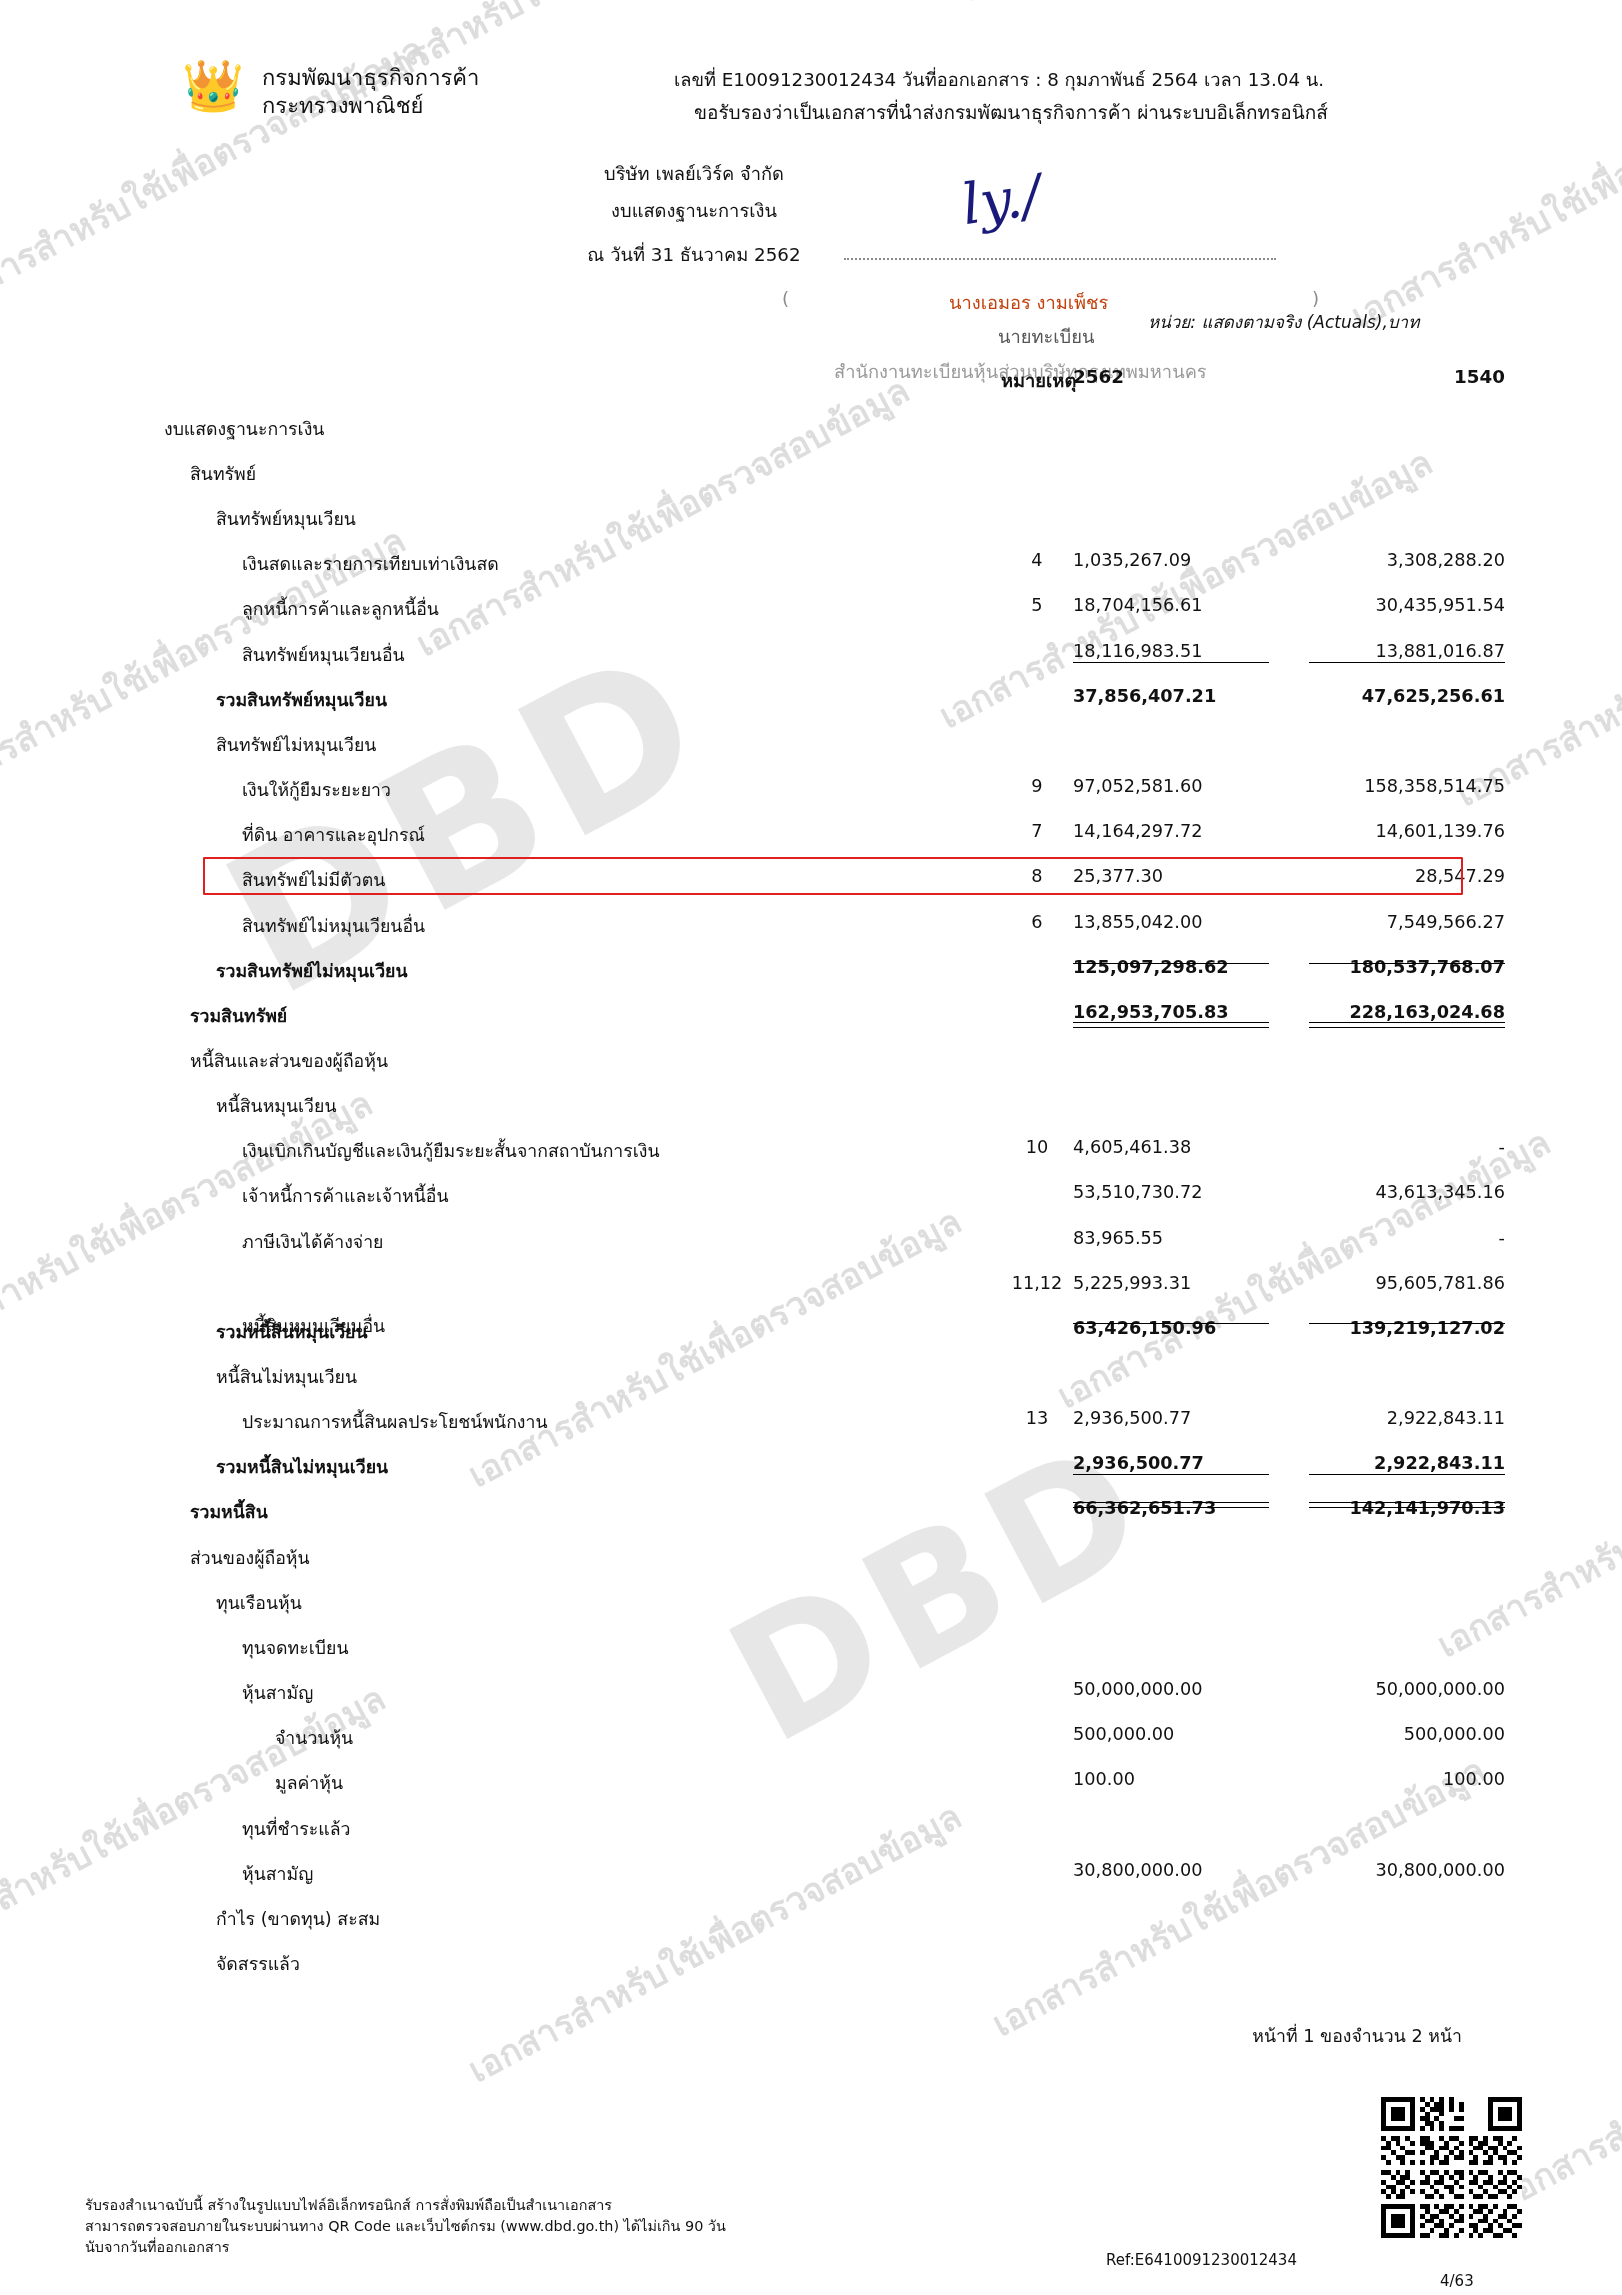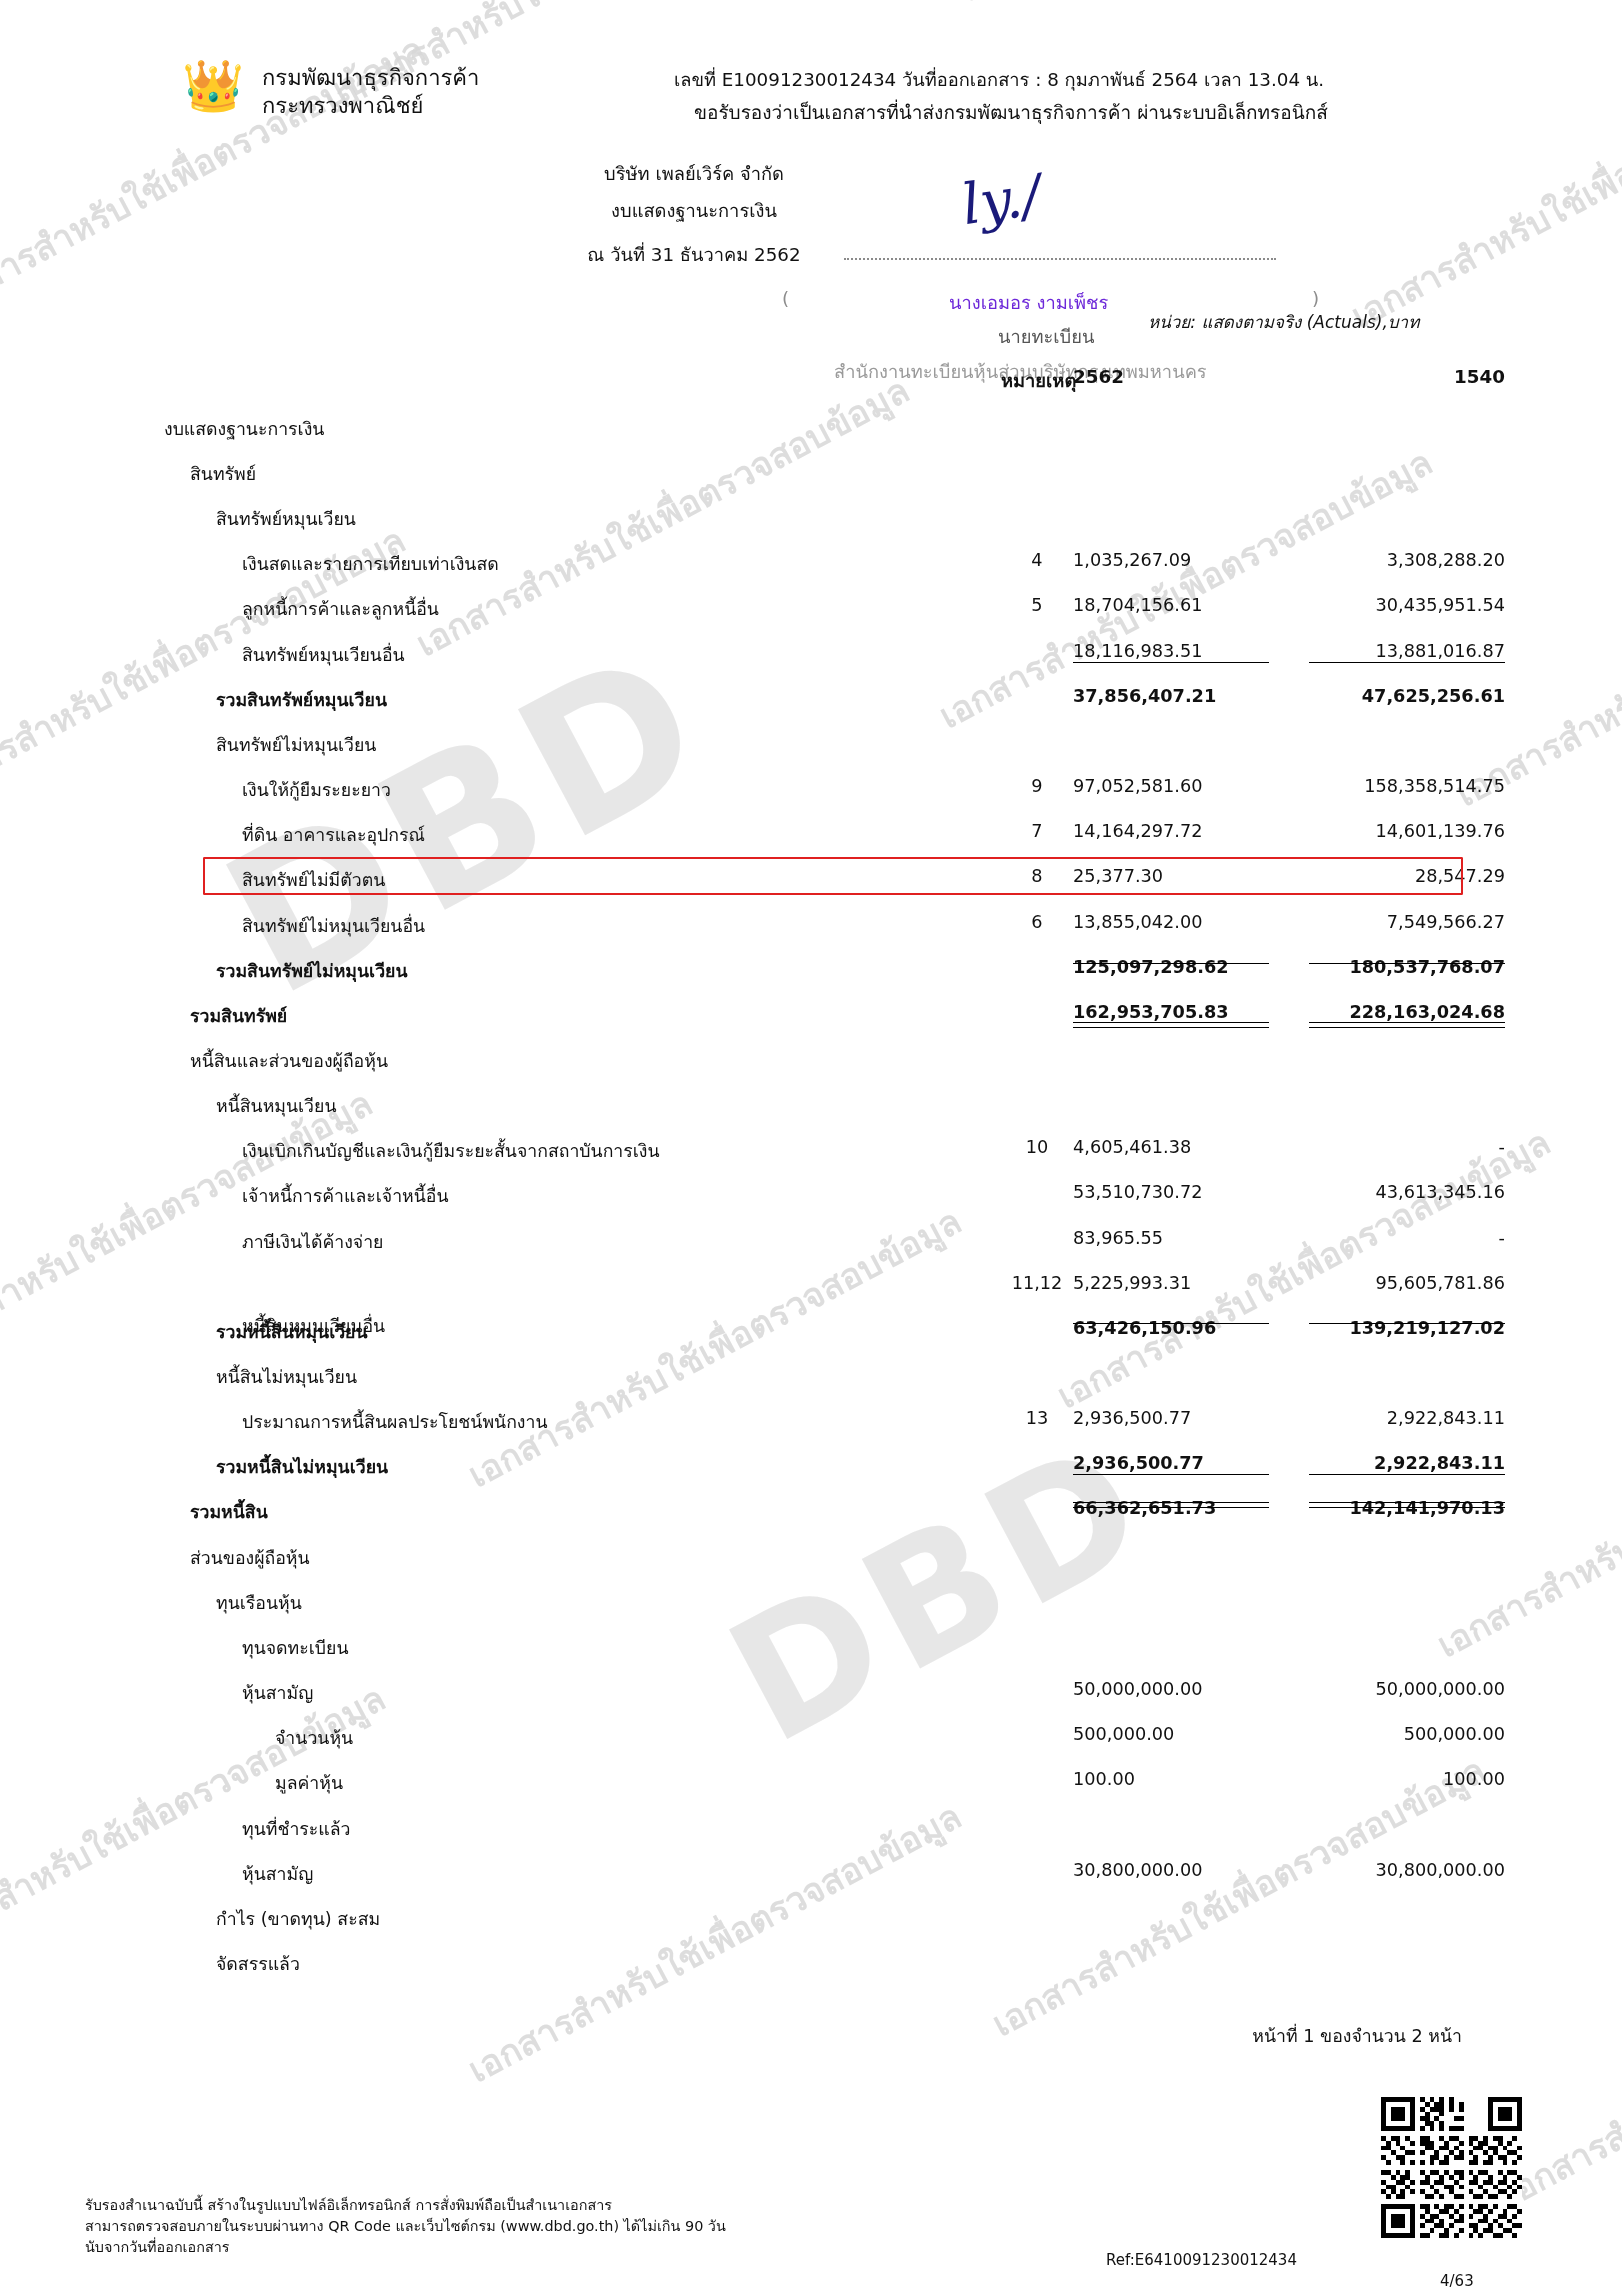--- a/index.html
+++ b/index.html
@@ -117,21 +117,21 @@
     left: 1312px;
     top: 288px;
     font-size: 18.3px;
     color: #8d8d8d;
   }
   .sign-name {
     position: absolute;
     left: 949px;
     top: 288px;
     font-size: 18.3px;
-    color: #6d28d9;
+    color: #c2410c;
     white-space: nowrap;
   }
   .sign-role {
     position: absolute;
     left: 998px;
     top: 322px;
     font-size: 18.3px;
     color: #555;
     white-space: nowrap;
   }

